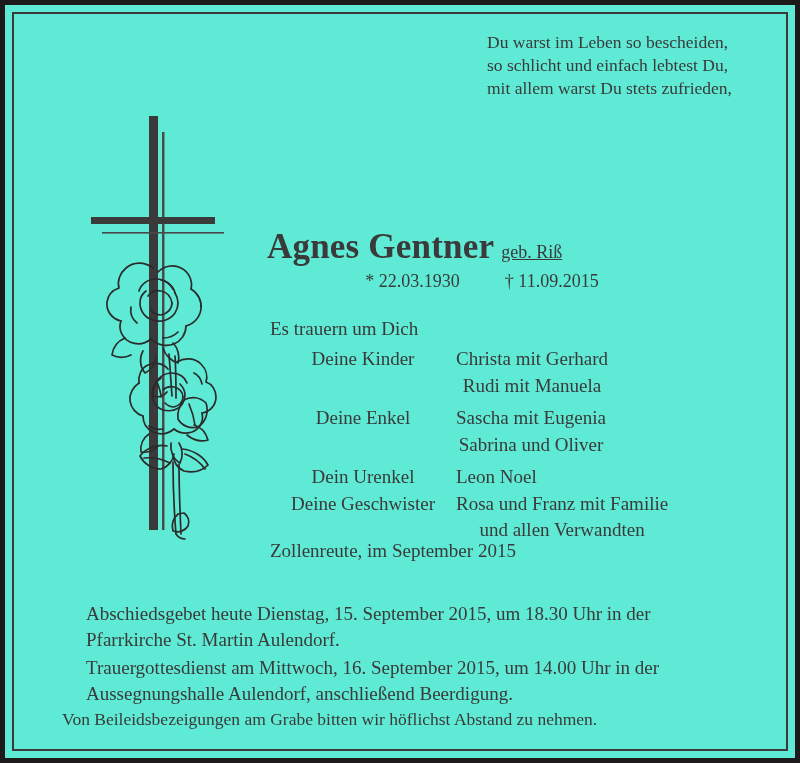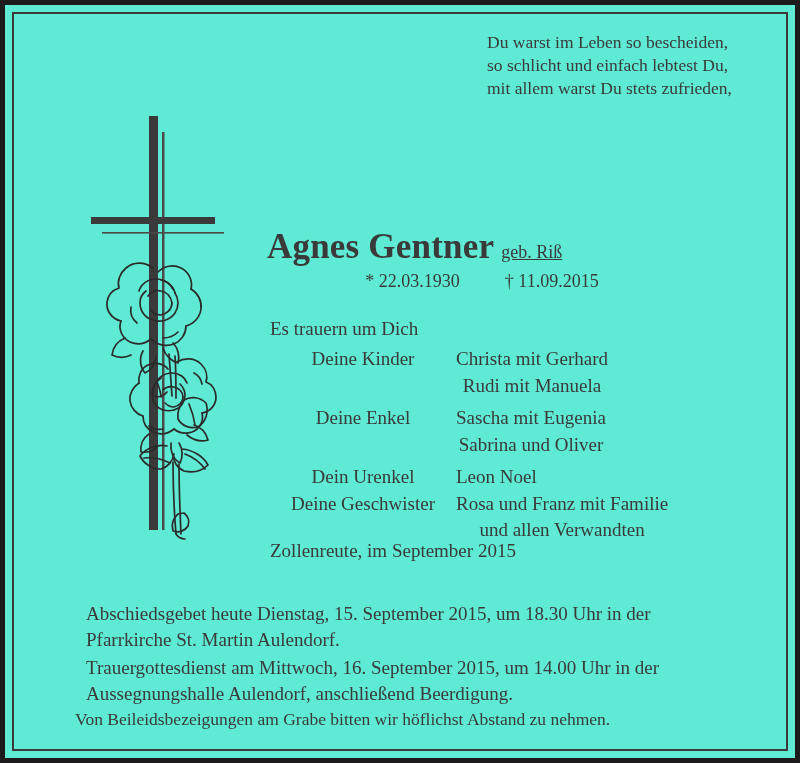--- a/index.html
+++ b/index.html
@@ -126,21 +126,20 @@
   .service p { margin: 0; }
   .service .para-gap { height: 3px; }
   .service div { white-space: nowrap; }
 
   .closing {
     left: 57px;
     top: 704px;
     width: 700px;
     font-size: 17.5px;
     white-space: nowrap;
-    margin-left: 13px;
   }
 
   
   .artwork {
     position: absolute;
     left: 60px;
     top: 105px;
     width: 180px;
     height: 440px;
   }

